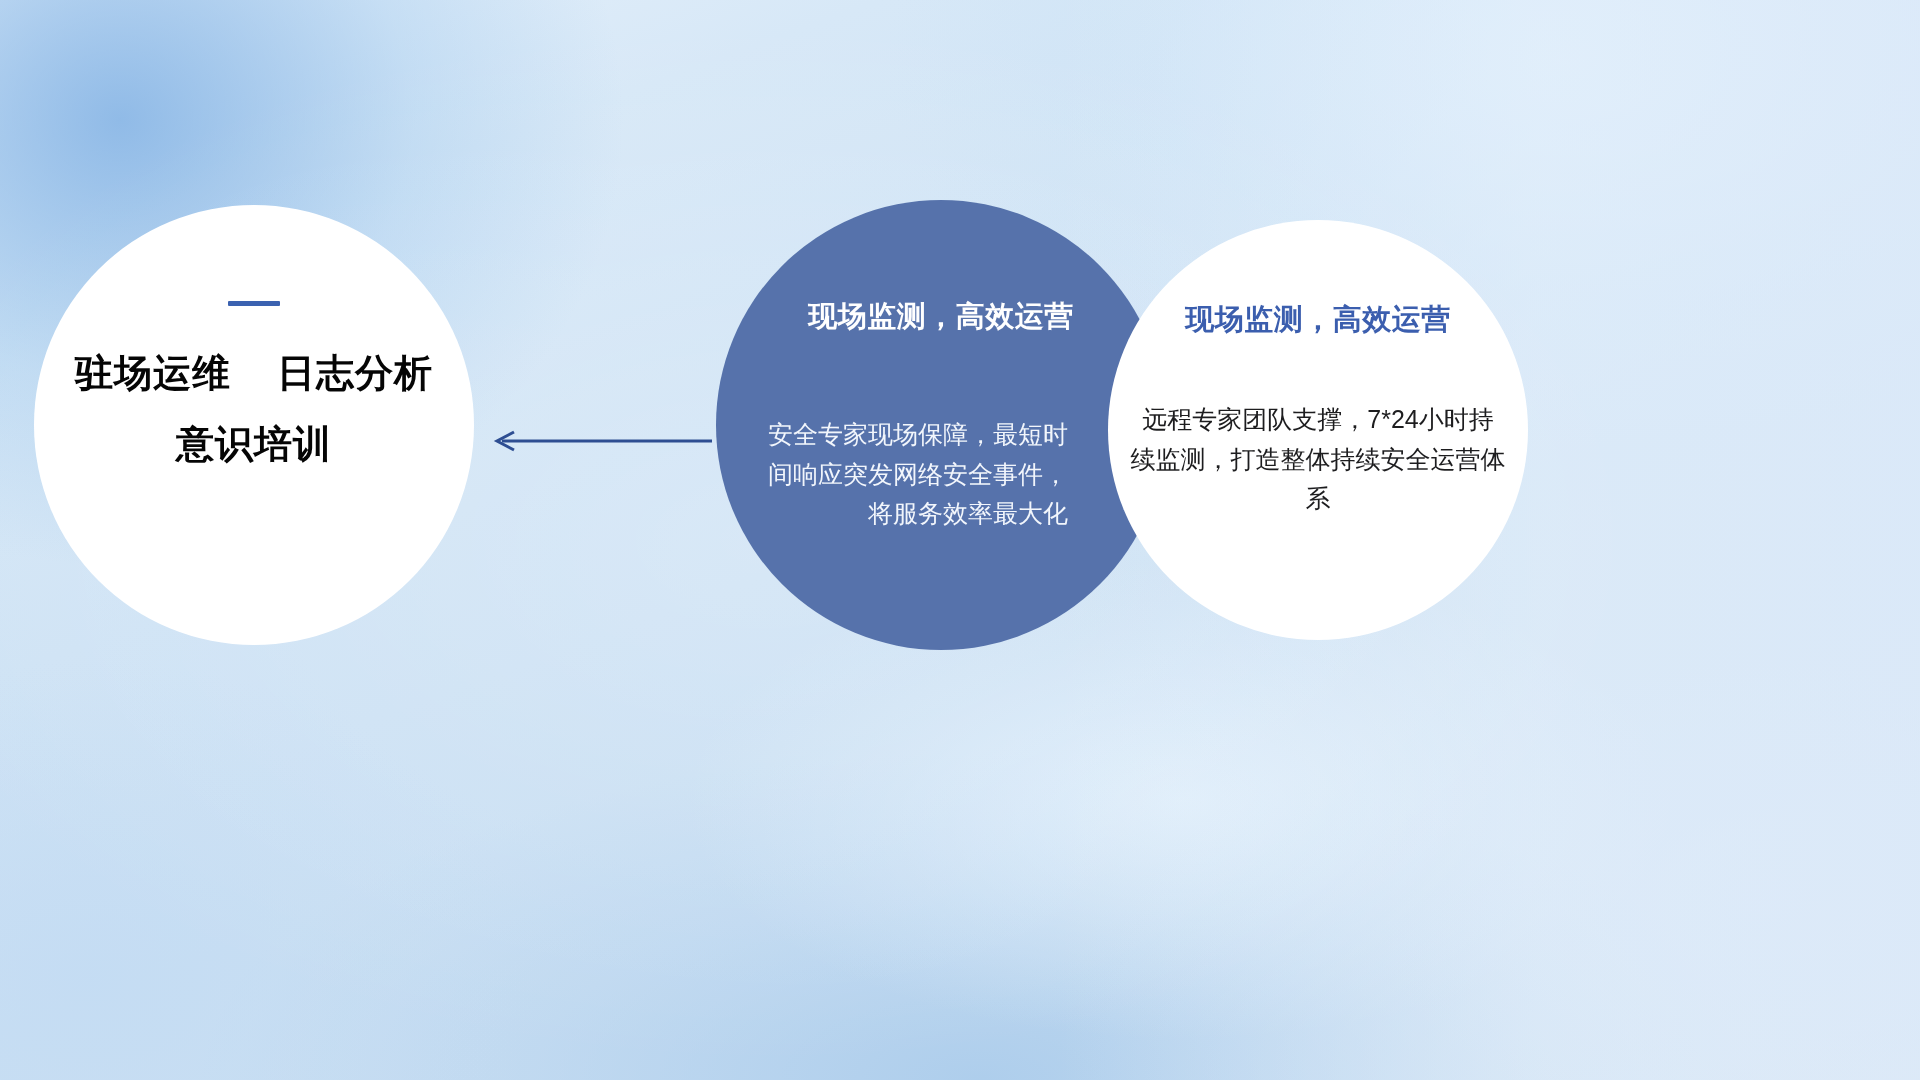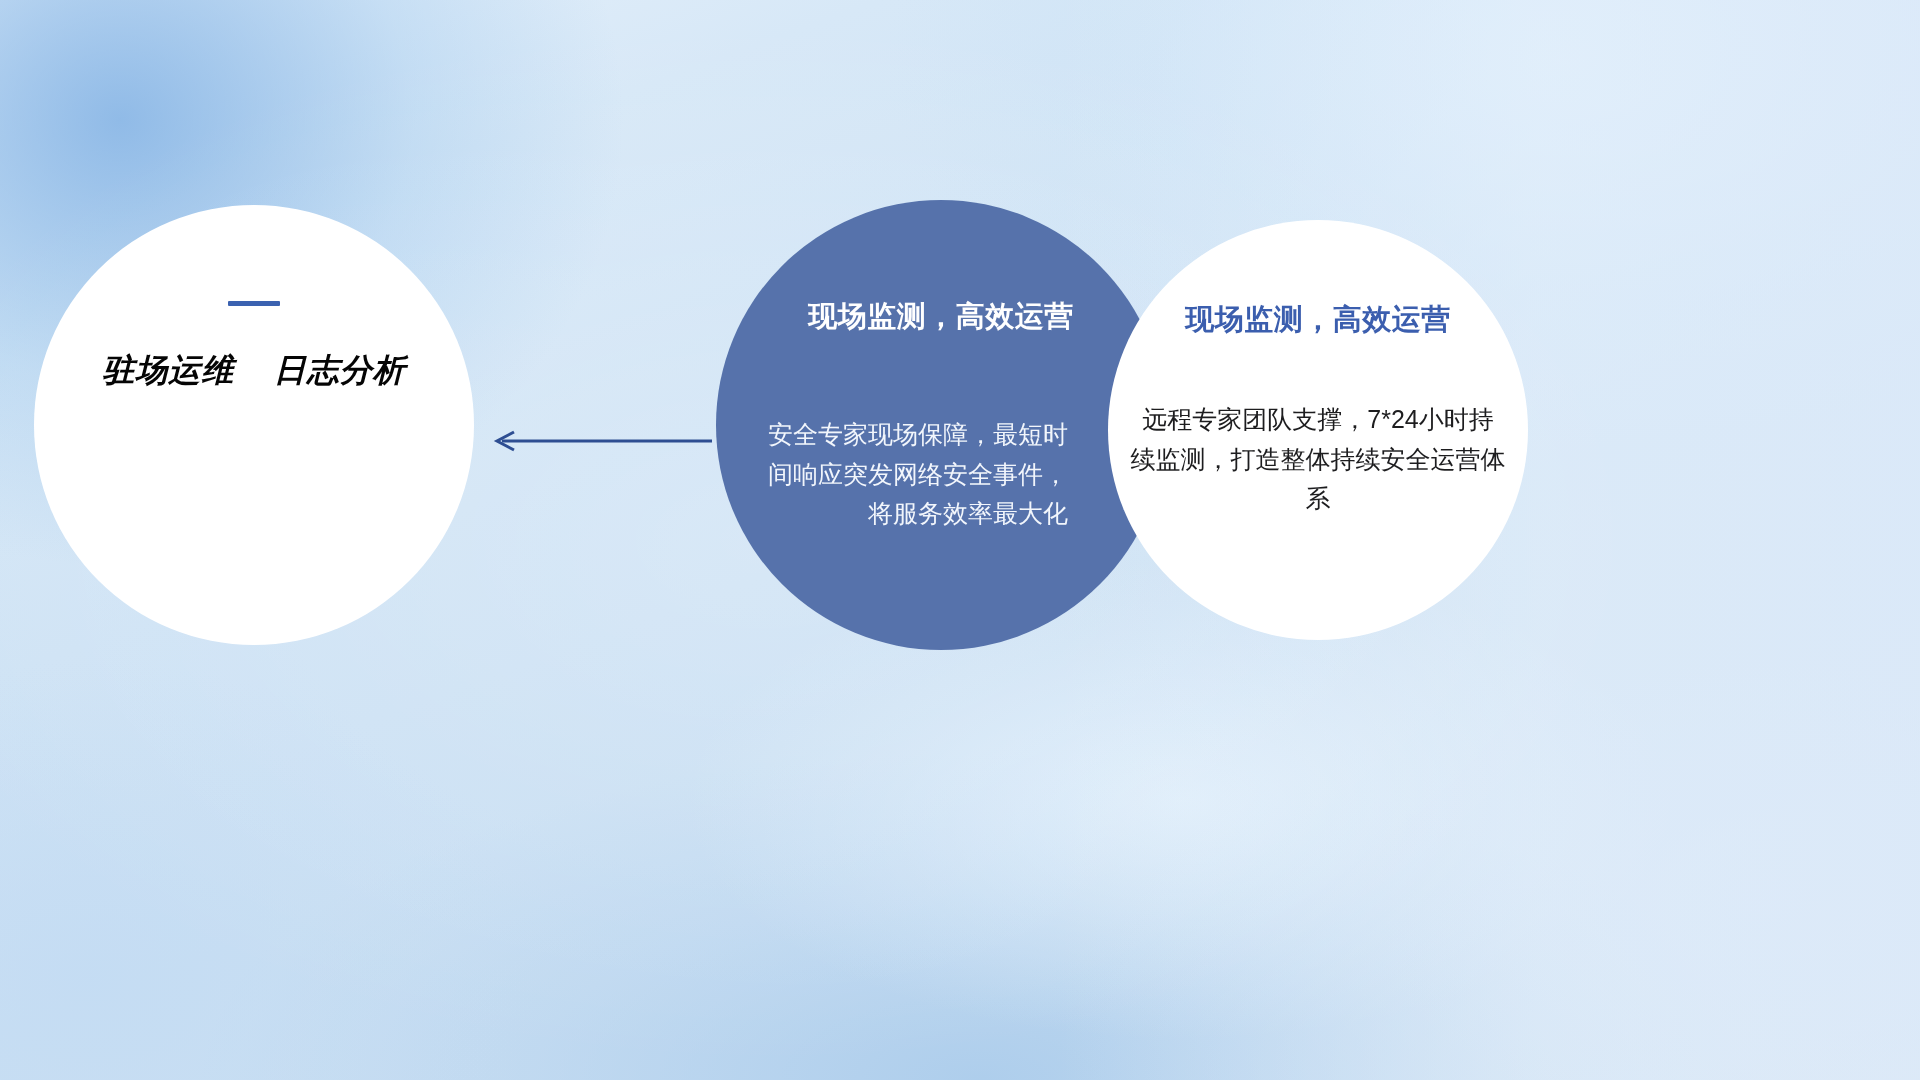--- a/index.html
+++ b/index.html
@@ -93,28 +93,27 @@
     text-align: center;
   }
   .accent-dash {
     width: 52px;
     height: 5px;
     background: #3b62b0;
     margin: 0 auto 48px auto;
     border-radius: 1px;
   }
   .svc-line {
-    font-size: 32px;
+    font-size: 38px;
     font-weight: bold;
     color: #050505;
     letter-spacing: 1px;
     line-height: 1.0;
     margin-bottom: 33px;
     white-space: pre;
-    font-style: italic;
   }
   .svc-line:last-child { margin-bottom: 0; }
   #circle-onsite .body {
     position: absolute;
     left: 52px;
     top: 215px;
     width: 300px;
     text-align: right;
     font-size: 25px;
     color: #f2f6fc;
@@ -172,20 +171,21 @@
 
   <svg id="flow-arrow" viewBox="0 0 225 34">
     <line x1="224" y1="17" x2="14" y2="17" stroke="#2e4e92" stroke-width="3"></line>
     <polyline points="26,8 9,17 26,26" fill="none" stroke="#2e4e92" stroke-width="3" stroke-linejoin="miter" stroke-linecap="butt"></polyline>
   </svg>
 
   <div class="circle" id="circle-services">
     <div class="inner">
       <div class="accent-dash"></div>
       <div class="svc-line">驻场运维    日志分析</div>
+      <div class="svc-line">意识培训</div>
     </div>
   </div>
 
   <div class="circle" id="circle-onsite">
     <div class="body">安全专家现场保障，最短时间响应突发网络安全事件，将服务效率最大化</div>
   </div>
   <div class="headline" id="onsite-headline-wrap" style="position:absolute;left:740px;top:297px;width:402px;text-align:center;z-index:7;">
     <span style="font-size:29px;font-weight:bold;color:#ffffff;letter-spacing:0.5px;white-space:nowrap;">现场监测，高效运营</span>
   </div>
 

